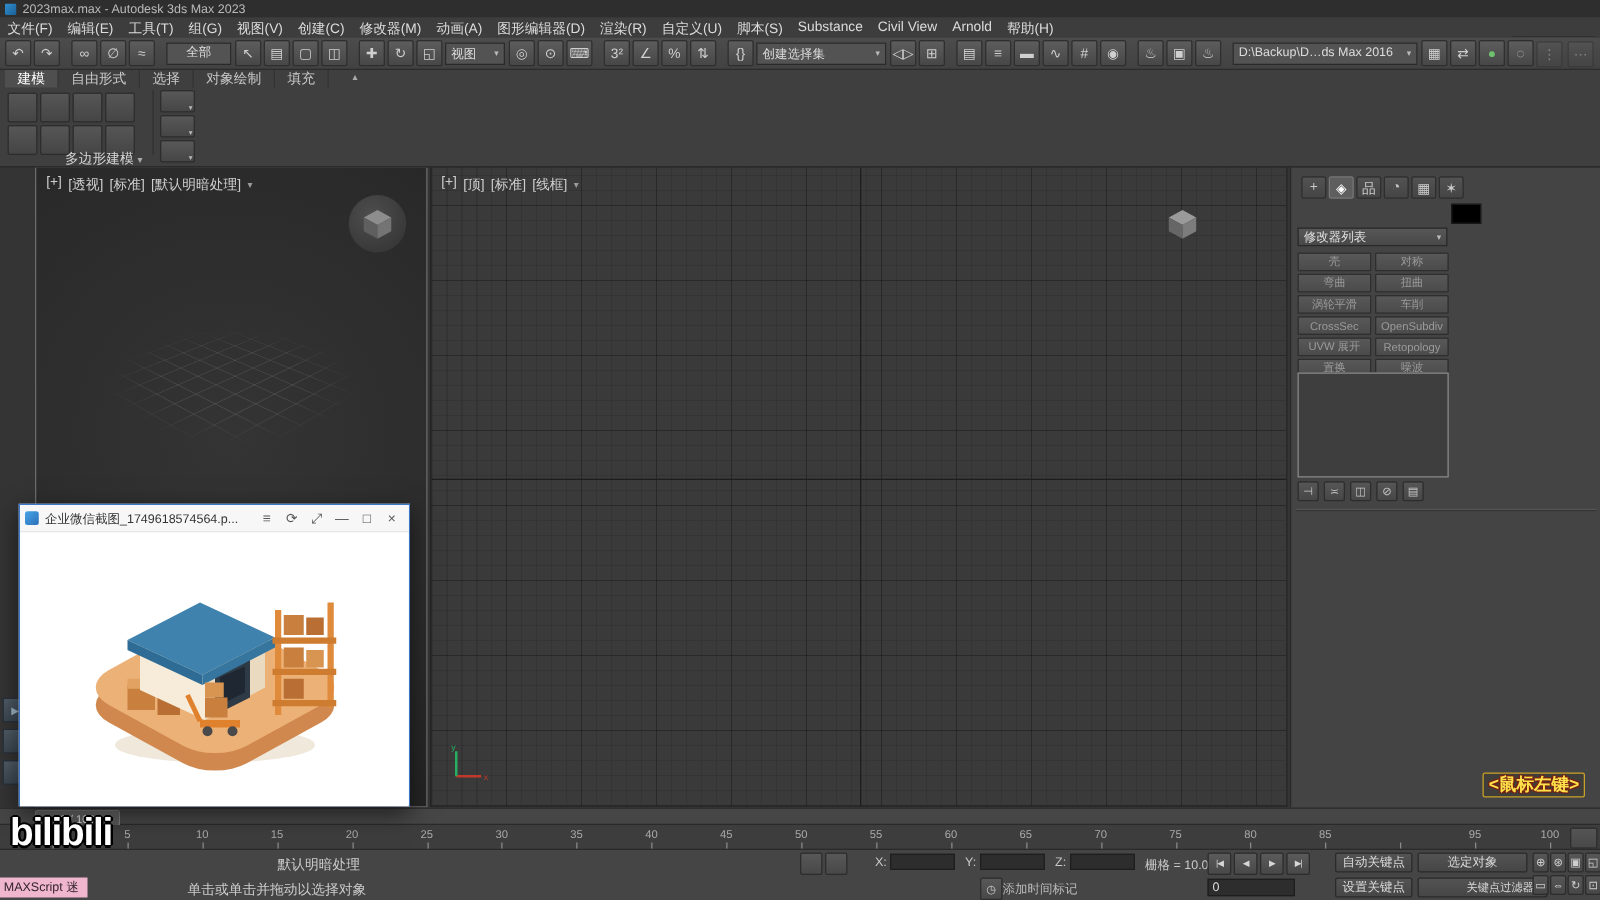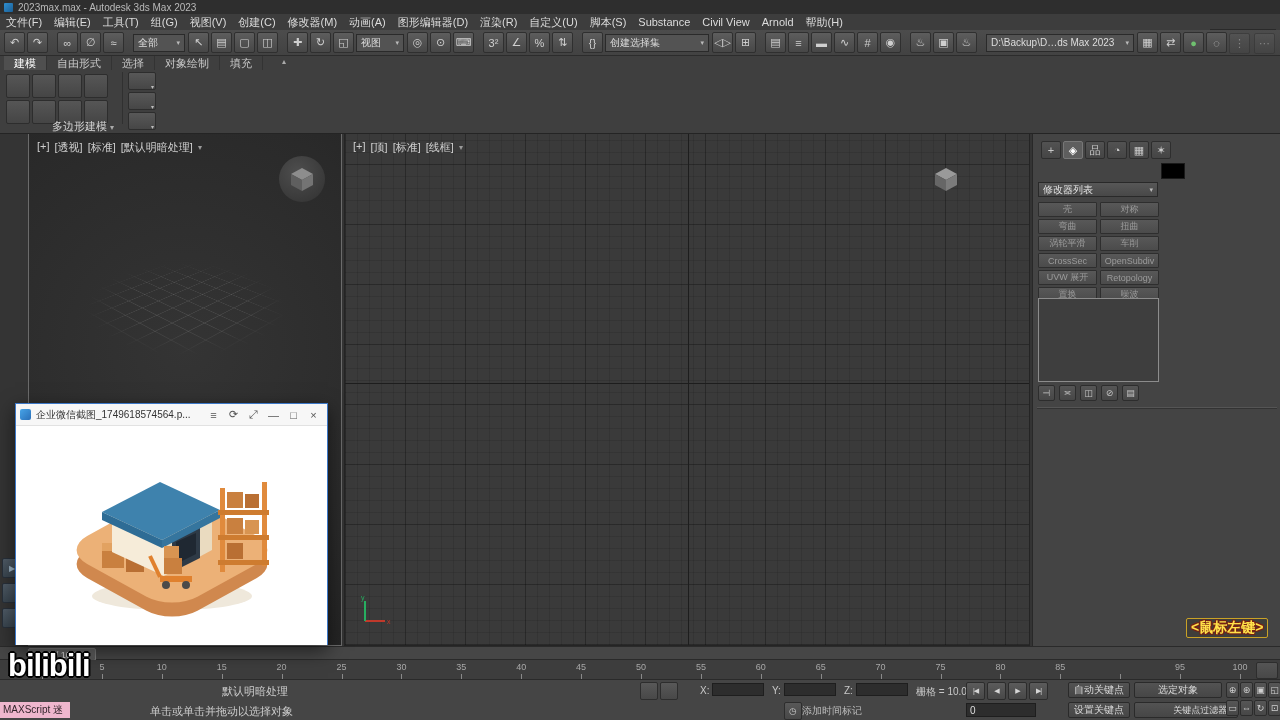--- a/index.html
+++ b/index.html
@@ -197,21 +197,21 @@
 
 <div class="abs" id="main-toolbar">
   <div id="toolbar-items">
       <div class="ticon">↶</div>
       <div class="ticon">↷</div>
       <div class="tb-gap"></div>
       <div class="ticon">∞</div>
       <div class="ticon">∅</div>
       <div class="ticon">≈</div>
       <div class="tb-gap"></div>
-      <div class="combo" style="width: 52px;">
+      <div class="combo" style="width: 52px; flex-direction: column;">
         <span>全部</span>
         <span class="arrow">▾</span>
       </div>
       <div class="ticon">↖</div>
       <div class="ticon">▤</div>
       <div class="ticon">▢</div>
       <div class="ticon">◫</div>
       <div class="tb-gap"></div>
       <div class="ticon">✚</div>
       <div class="ticon">↻</div>
@@ -242,21 +242,21 @@
       <div class="ticon">▬</div>
       <div class="ticon">∿</div>
       <div class="ticon">#</div>
       <div class="ticon">◉</div>
       <div class="tb-gap"></div>
       <div class="ticon">♨</div>
       <div class="ticon">▣</div>
       <div class="ticon">♨</div>
       <div class="tb-gap"></div>
       <div class="combo" style="width: 148px;">
-        <span>D:\Backup\D…ds Max 2023</span>
+        <span>D:\Backup\D…ds Max 2016</span>
         <span class="arrow">▾</span>
       </div>
       <div class="ticon">▦</div>
       <div class="ticon">⇄</div>
       <div class="ticon" style="color: rgb(111, 192, 111);">●</div>
       <div class="ticon">◌</div>
     </div>
 </div>
 <div id="toolbar-right">
   <div class="ticon">⋮</div>

